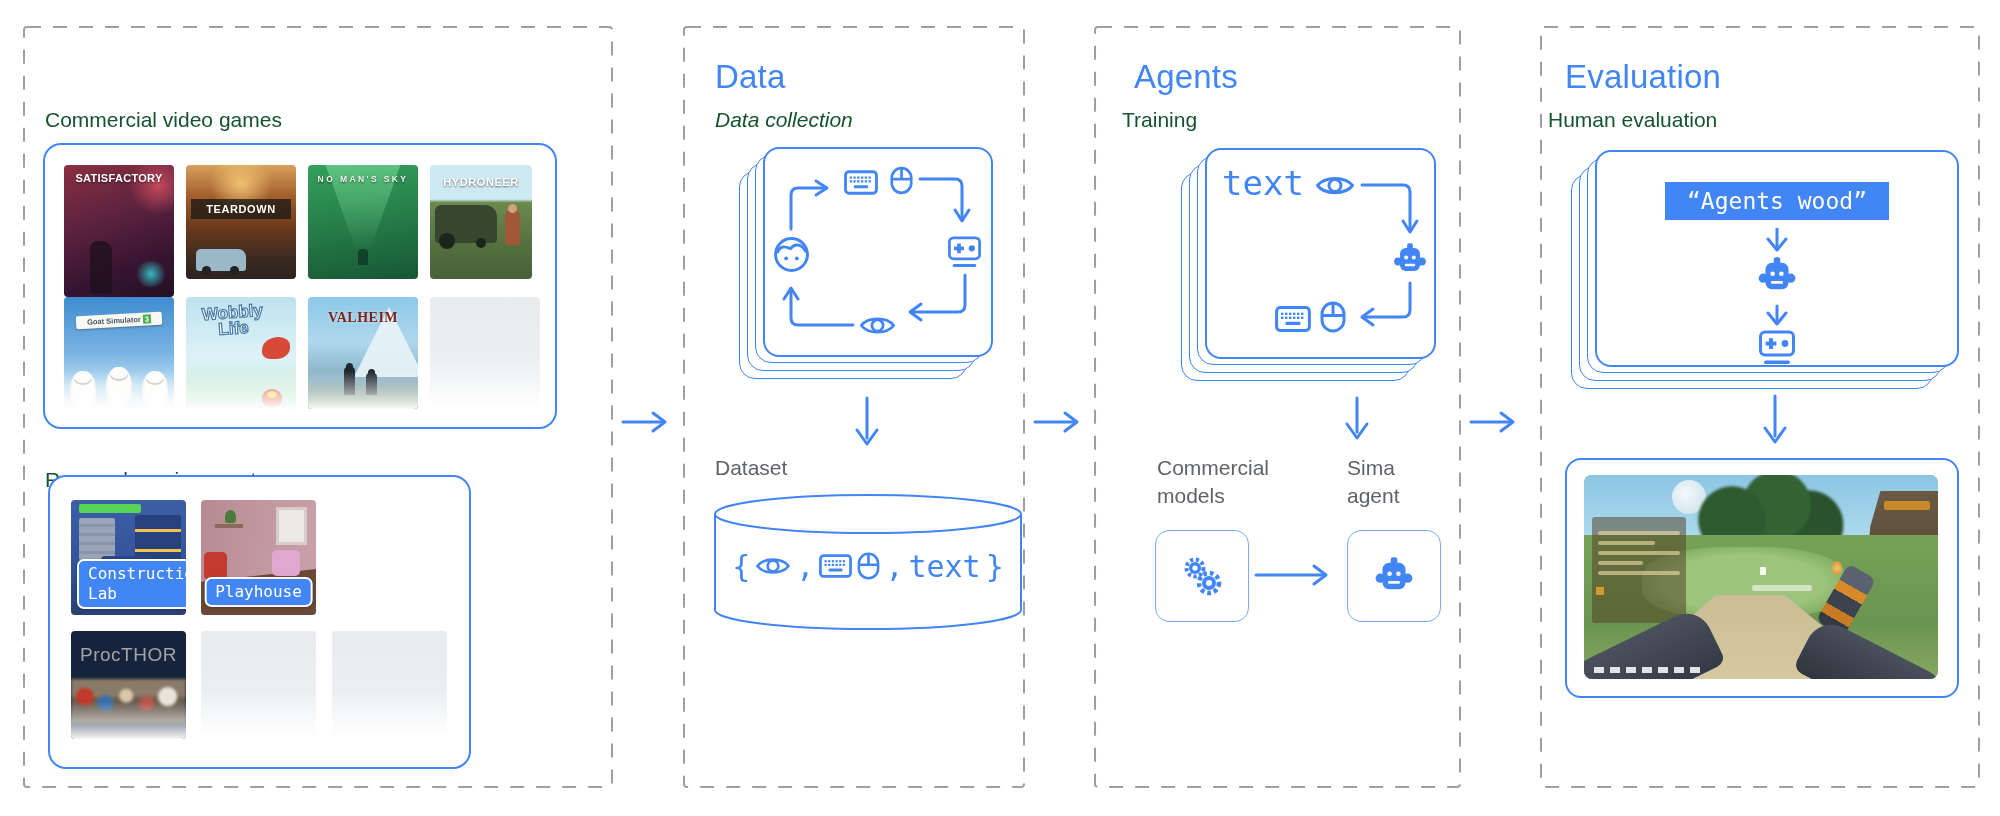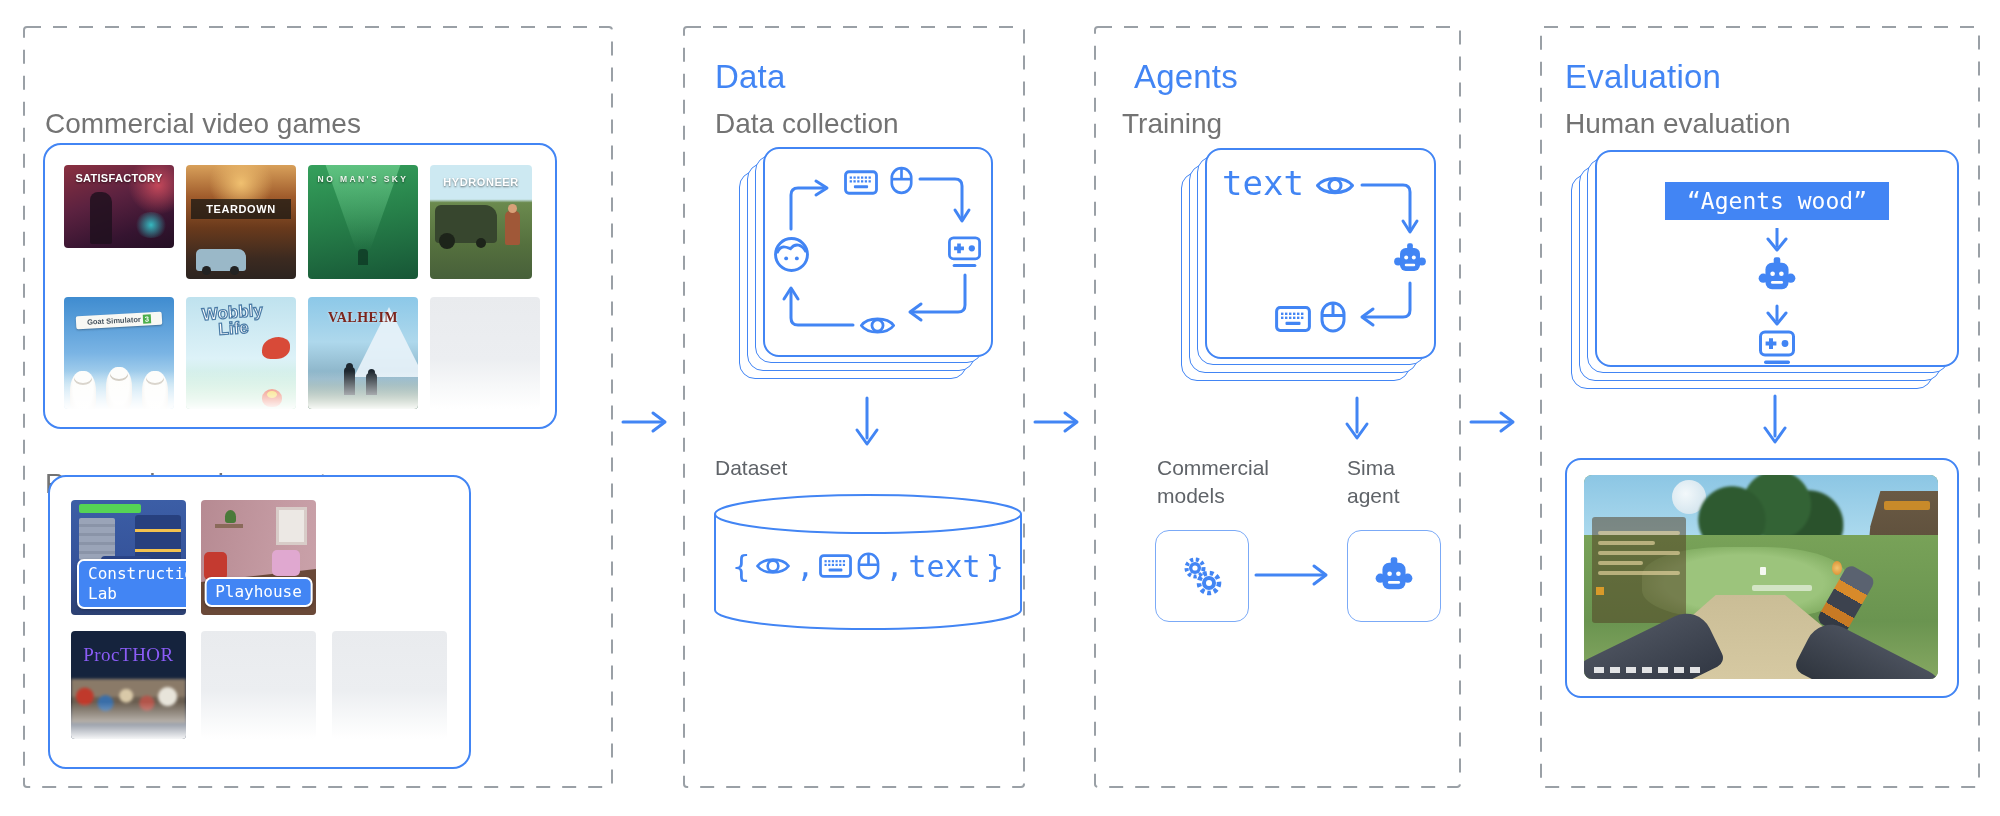--- a/index.html
+++ b/index.html
@@ -2,21 +2,21 @@
 <html><head>
 <meta charset="utf-8">
 <style>
   html,body{margin:0;padding:0;background:#fff;}
   #app{position:relative;width:2000px;height:816px;background:#fff;overflow:hidden;
        font-family:"Liberation Sans",sans-serif;}
   .abs{position:absolute;}
   .panel{position:absolute;top:26px;height:762px;}
   .dash{position:absolute;left:0;top:0;pointer-events:none;}
   .panel-title{position:absolute;font-size:33px;font-weight:500;color:#4285f4;letter-spacing:.2px;}
-  .panel-sub{position:absolute;font-size:28px;color:#737373;}
+  .panel-sub{position:absolute;font-size:21px;color:#14532d;}
   .small-label{position:absolute;font-size:21px;color:#5f6368;line-height:28px;}
 
   
   .blue-box{position:absolute;border:2px solid #4285f4;border-radius:18px;background:#fff;}
 
   
   .tile{position:absolute;border-radius:4px;overflow:hidden;}
   .tile>*{position:absolute;}
   .fade::after{content:"";position:absolute;left:0;right:0;bottom:0;height:34%;
     background:linear-gradient(rgba(255,255,255,0),rgba(255,255,255,.96));}
@@ -103,22 +103,22 @@
   .play-pink{right:16px;top:50px;width:28px;height:26px;background:#e0a8d0;border-radius:5px;}
 
   .t-world{background:linear-gradient(90deg,#c04a40 0 30%,#4a7ab8 30% 68%,#d89848 68% 100%);}
   .world-floor{left:0;right:0;bottom:0;height:18px;background:#92a86a;}
   .world-apple{left:50%;top:24px;transform:translateX(-50%);width:82px;height:76px;
     background:radial-gradient(circle at 35% 32%,#7cb655 0%,#55913a 58%,#3f6e2f 100%);border-radius:48%;}
   .world-stem{left:50%;top:10px;width:4px;height:16px;background:#2a2a22;transform:translateX(-50%) rotate(6deg);}
   .world-leaf{left:55%;top:6px;width:16px;height:9px;background:#2f3b27;border-radius:0 100% 0 100%;}
 
   .t-proc{background:#15233d;}
-  .proc-title{top:13px;left:0;right:0;text-align:center;color:#8b5cf6;
-    font-family:Liberation Serif, serif;font-size:19px;letter-spacing:.5px;}
+  .proc-title{top:13px;left:0;right:0;text-align:center;color:#a3a3a3;
+    font-family:Liberation Sans, sans-serif;font-size:19px;letter-spacing:.5px;}
   .proc-houses{left:0;right:0;top:48px;height:44px;filter:blur(1.5px);background:#7a6a58;
     background-image:radial-gradient(circle at 12% 40%,#c0392b 0 8%,rgba(0,0,0,0) 9%),
       radial-gradient(circle at 30% 55%,#3a6ea8 0 9%,rgba(0,0,0,0) 10%),
       radial-gradient(circle at 48% 38%,#d9c9a8 0 10%,rgba(0,0,0,0) 11%),
       radial-gradient(circle at 66% 55%,#b2554a 0 9%,rgba(0,0,0,0) 10%),
       radial-gradient(circle at 84% 40%,#e8e4da 0 9%,rgba(0,0,0,0) 10%),
       linear-gradient(#8a7a68 0 40%,#6a5e50 40% 100%);}
 
   .chip{position:absolute;background:#4285f4;border:2px solid #fff;border-radius:7px;color:#fff;
     font-family:"DejaVu Sans Mono",monospace;font-size:16px;line-height:1.25;padding:3px 9px;
@@ -249,21 +249,21 @@
   </svg>
 
   <div class="panel" style="left:23px;width:590px;">
     <svg class="dash" width="590" height="762" viewBox="0 0 590 762">
       <rect x="1" y="1" width="588" height="760" rx="3" fill="none" stroke="#9aa0a6" stroke-width="2" stroke-dasharray="14 12"></rect>
     </svg>
     <div class="panel-sub" style="left:22px;top:82px;">Commercial video games</div>
 
     <div class="blue-box" style="left:20px;top:117px;width:510px;height:282px;">
 
-      <div class="tile t-sat" style="left:19px;top:20px;width:110px;height:83px;">
+      <div class="tile t-sat" style="left:19px;top:20px;width:110px;height:132px;">
         <span class="sat-bloom"></span>
         <span class="sat-glow"></span>
         <span class="sat-char"></span>
         <span class="g-title sat-title">SATISFACTORY</span>
       </div>
       <div class="tile t-tear" style="left:141px;top:20px;width:110px;height:114px;">
         <span class="tear-smoke"></span>
         <span class="tear-banner">TEARDOWN</span>
         <span class="tear-truck"></span>
       </div>
@@ -334,21 +334,21 @@
         <path d="M2,12 H42"></path>
         <path d="M32,3 L44,12 L32,21"></path>
       </g>
   </svg>
 
   <div class="panel" style="left:683px;width:342px;">
     <svg class="dash" width="342" height="762" viewBox="0 0 342 762">
       <rect x="1" y="1" width="340" height="760" rx="3" fill="none" stroke="#9aa0a6" stroke-width="2" stroke-dasharray="14 12"></rect>
     </svg>
     <div class="panel-title" style="left:32px;top:32px;">Data</div>
-    <div class="panel-sub" style="left:32px;top:82px;">Data collection</div>
+    <div class="panel-sub" style="left:32px;top:82px;font-style:italic;">Data collection</div>
 
     <div class="stack" style="left:80px;top:121px;width:226px;height:206px;">
       <div class="cs-layer cs-l3"></div>
       <div class="cs-layer cs-l2"></div>
       <div class="cs-layer cs-l1"></div>
       <div class="cs-layer cs-front">
         <svg width="226" height="206" viewBox="0 0 226 206">
           <use href="#i-keyboard" x="79" y="21" width="34" height="25"></use>
           <use href="#i-mouse" x="125" y="17" width="23" height="29"></use>
           <use href="#i-face" x="8" y="87" width="37" height="37"></use>
@@ -470,21 +470,21 @@
         <path d="M2,12 H42"></path>
         <path d="M32,3 L44,12 L32,21"></path>
       </g>
   </svg>
 
   <div class="panel" style="left:1540px;width:440px;">
     <svg class="dash" width="440" height="762" viewBox="0 0 440 762">
       <rect x="1" y="1" width="438" height="760" rx="3" fill="none" stroke="#9aa0a6" stroke-width="2" stroke-dasharray="14 12"></rect>
     </svg>
     <div class="panel-title" style="left:25px;top:32px;">Evaluation</div>
-    <div class="panel-sub" style="left:25px;top:82px;">Human evaluation</div>
+    <div class="panel-sub" style="left:8px;top:82px;">Human evaluation</div>
 
     <div class="stack" style="left:55px;top:124px;width:360px;height:213px;">
       <div class="cs-layer cs-l3"></div>
       <div class="cs-layer cs-l2"></div>
       <div class="cs-layer cs-l1"></div>
       <div class="cs-layer cs-front">
         <div style="position:absolute;left:50%;top:30px;transform:translateX(-50%);background:#4285f4;color:#fff;
                     font-family:'DejaVu Sans Mono',monospace;font-size:23px;padding:6px 22px;white-space:nowrap;">“Agents wood”</div>
         <svg width="60" height="140" viewBox="0 0 60 140" style="position:absolute;left:150px;top:76px;">
           <g class="stroke">

